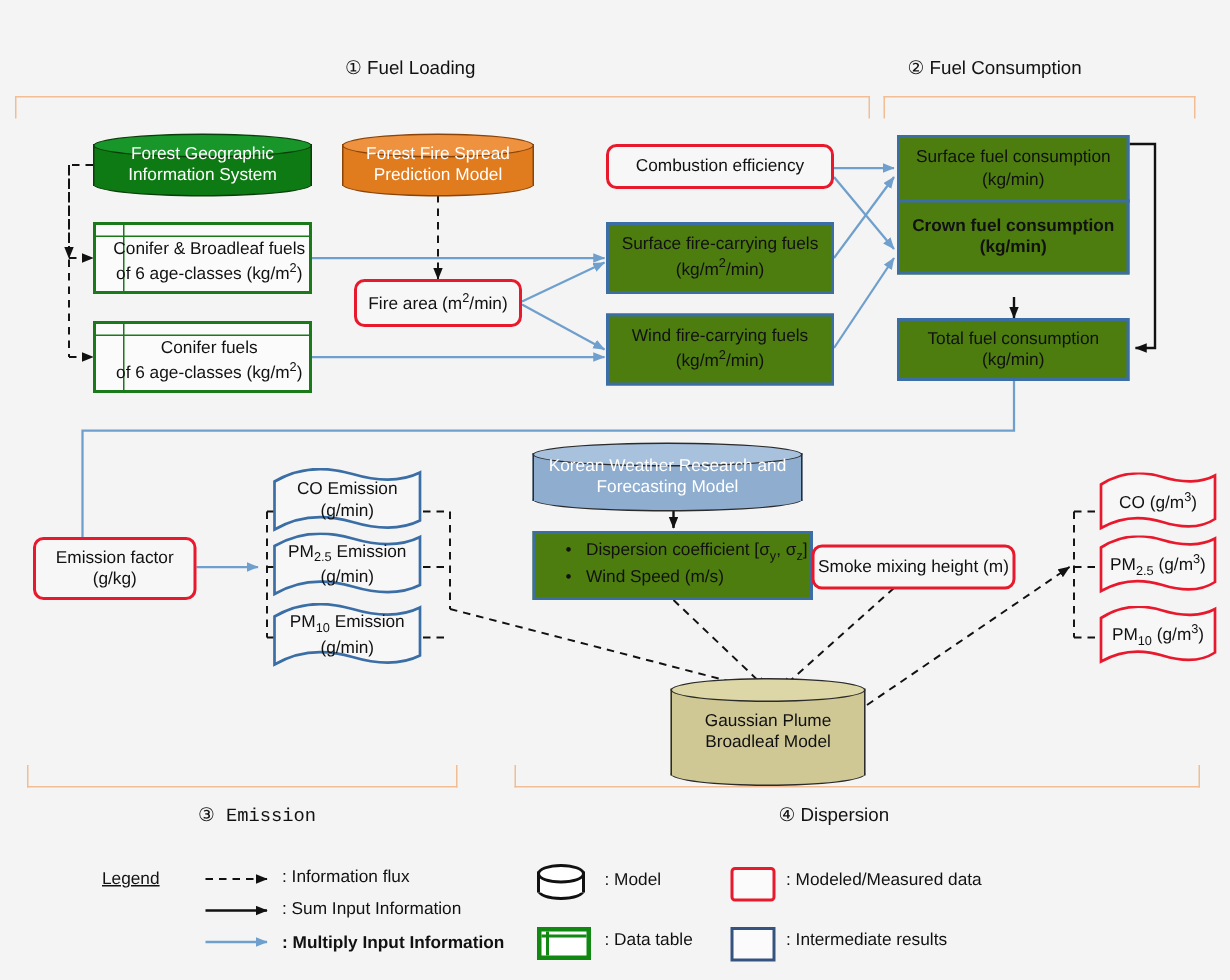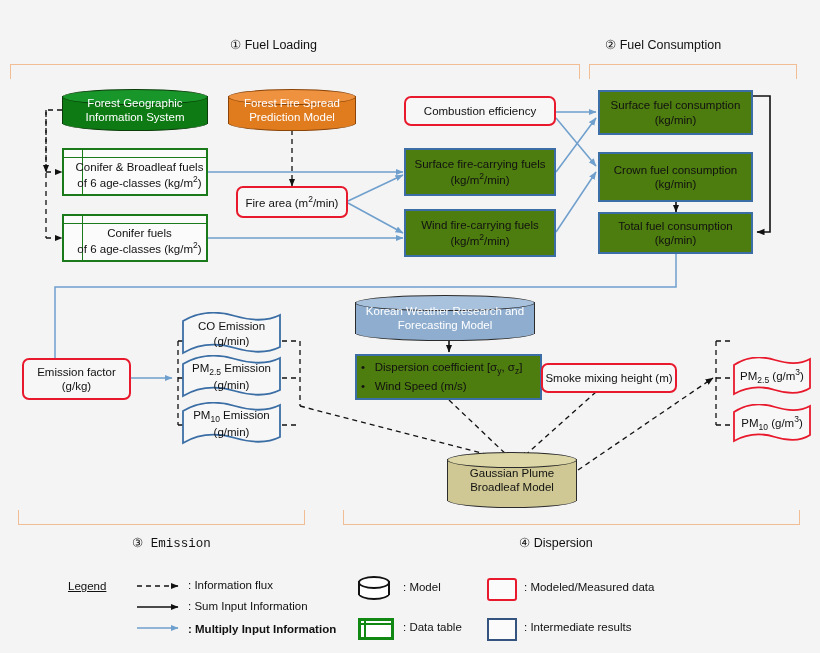--- a/index.html
+++ b/index.html
@@ -194,21 +194,21 @@
     <div class="body" style="background:#8eadcf;border-left:1.6px solid #2b2b2b;border-right:1.6px solid #2b2b2b;"></div>
     <div class="top" style="background:#a8c2de;border:1.6px solid #2b2b2b;"></div>
     <div class="ctext" style="color:#ffffff;">
       <div>
         <span>Korean Weather Research and</span><br>
         <span>Forecasting Model</span>
       </div>
     </div>
   </div>
 
-  <div class="cyl" style="left:447px;top:452px;width:130px;height:56px;">
+  <div class="cyl" style="left:447px;top:452px;width:130px;height:72px;">
     <div class="bot" style="background:#cfc894;border:1.6px solid #2b2b2b;"></div>
     <div class="body" style="background:#cfc894;border-left:1.6px solid #2b2b2b;border-right:1.6px solid #2b2b2b;"></div>
     <div class="top" style="background:#ddd7a8;border:1.6px solid #2b2b2b;"></div>
     <div class="ctext" style="color:#111;">
       <div>
         <span>Gaussian Plume</span><br>
         <span>Broadleaf Model</span>
       </div>
     </div>
   </div>
@@ -249,42 +249,42 @@
     </div>
   </div>
 
   <div class="node bluebox" style="left:598px;top:90px;width:155px;height:45px;">
     <div>
       <span>Surface fuel consumption</span><br>
       <span>(kg/min)</span>
     </div>
   </div>
 
-  <div class="node bluebox" style="left:598px;top:152px;width:155px;height:50px;">
+  <div class="node bluebox" style="left:598px;top:133px;width:155px;height:50px;font-weight:bold;">
     <div>
       <span>Crown fuel consumption</span><br>
       <span>(kg/min)</span>
     </div>
   </div>
 
   <div class="node bluebox" style="left:598px;top:212px;width:155px;height:42px;">
     <div>
       <span>Total fuel consumption</span><br>
       <span>(kg/min)</span>
     </div>
   </div>
 
   <div class="node redbox" style="left:22px;top:358px;width:109px;height:42px;">
     <div>
       <span>Emission factor</span><br>
       <span>(g/kg)</span>
     </div>
   </div>
 
-  <div class="node bluebox" style="left:355px;top:354px;width:187px;height:46px;justify-content:flex-start;padding-left:4px;">
+  <div class="node bluebox" style="left:355px;top:354px;width:187px;height:46px;justify-content:flex-start;padding-left:20px;">
     <div class="bul">
       <span>•&nbsp;&nbsp;&nbsp;<span>Dispersion coefficient [σ</span><span class="sub">y</span><span>, σ</span><span class="sub">z</span><span>]</span></span><br>
       <span>•&nbsp;&nbsp;&nbsp;<span>Wind Speed (m/s)</span></span>
     </div>
   </div>
 
   <div class="node redbox" style="left:541px;top:363px;width:136px;height:30px;">
     <span>Smoke mixing height (m)</span>
   </div>
 
@@ -317,20 +317,28 @@
       <path d="M3,9 C20,-1 38,-1 55,4 C72,9 88,9 100,3 L100,35 C88,41 72,41 55,36 C38,31 20,31 3,41 Z" fill="#f7f7f7" stroke="#3b6ea5" stroke-width="1.8"></path>
     </svg>
     <div class="wtext">
       <div>
         <span><span>PM</span><span class="sub">10</span><span> Emission</span></span><br>
         <span>(g/min)</span>
       </div>
     </div>
   </div>
 
+  <div class="wave" style="left:731px;top:315px;width:82px;height:40px;">
+    <svg width="82" height="40" viewBox="0 0 82 40">
+      <path d="M3,8 C17,-1 31,-1 44,3 C57,7 70,7 79,2 L79,31 C70,37 57,37 44,33 C31,29 17,29 3,37 Z" fill="#f7f7f7" stroke="#e8192c" stroke-width="1.8"></path>
+    </svg>
+    <div class="wtext">
+      <span><span>CO  (g/m</span><span class="sup">3</span><span>)</span></span>
+    </div>
+  </div>
 
   <div class="wave" style="left:731px;top:357px;width:82px;height:40px;">
     <svg width="82" height="40" viewBox="0 0 82 40">
       <path d="M3,8 C17,-1 31,-1 44,3 C57,7 70,7 79,2 L79,31 C70,37 57,37 44,33 C31,29 17,29 3,37 Z" fill="#f7f7f7" stroke="#e8192c" stroke-width="1.8"></path>
     </svg>
     <div class="wtext">
       <span><span>PM</span><span class="sub">2.5</span><span> (g/m</span><span class="sup">3</span><span>)</span></span>
     </div>
   </div>
 

